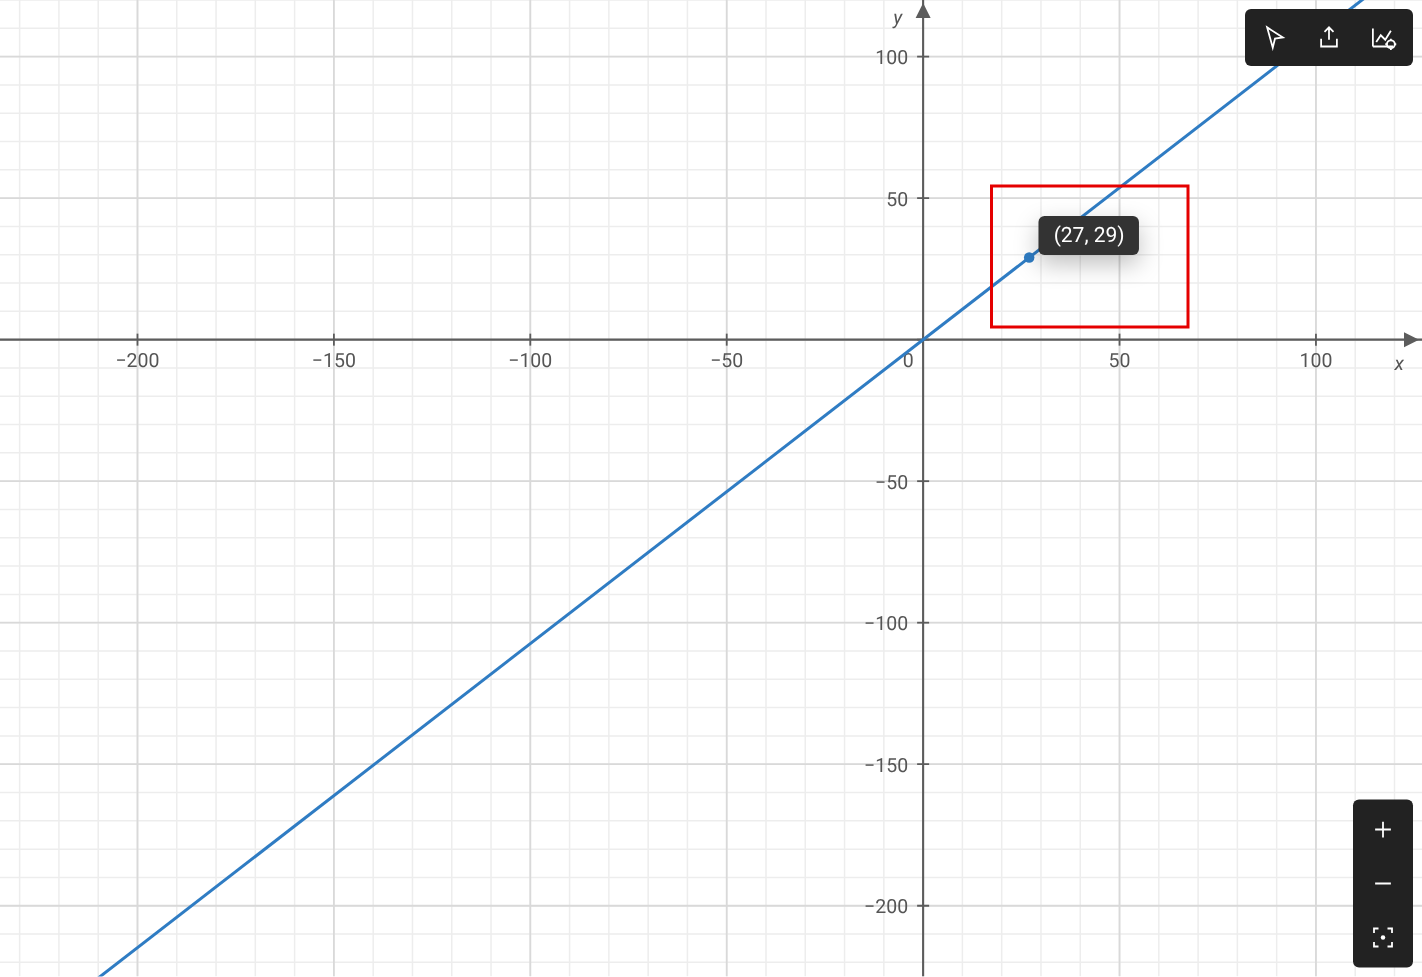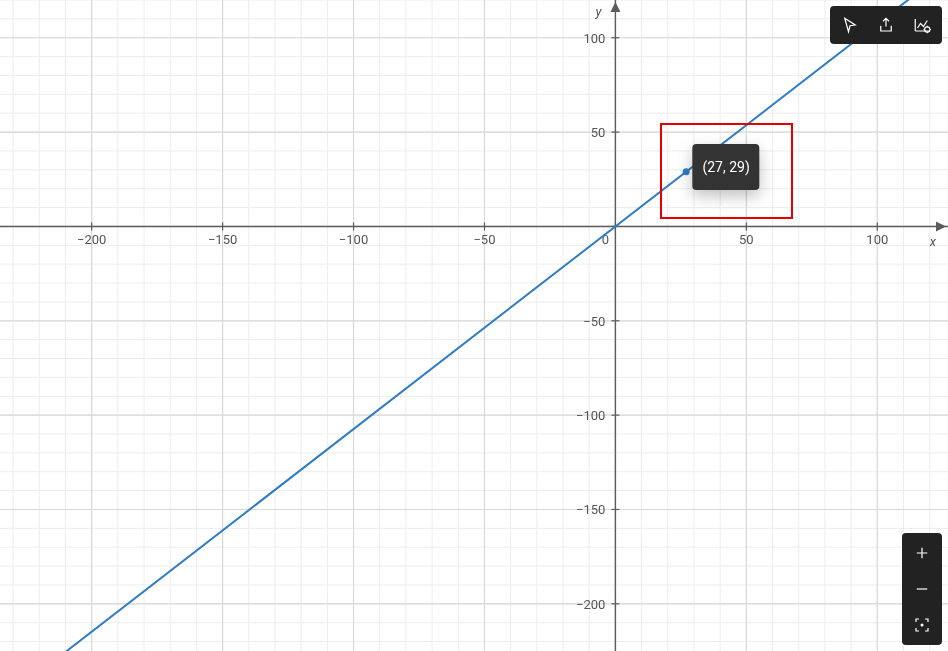--- a/index.html
+++ b/index.html
@@ -42,21 +42,21 @@
       fill: none;
     }
     .data-point {
       fill: #2f7cc3;
     }
     
     .tooltip {
       position: absolute;
       background: #333;
       color: #fff;
-      padding: 15px 10px;
+      padding: 5px 10px;
       border-radius: 4px;
       font-size: 14px;
       box-shadow: 0 6px 16px rgba(0,0,0,0.25);
       white-space: nowrap;
       transform: translateX(-50%);
     }
     
     .annotation-box {
       position: absolute;
       border: 2.5px solid #e50000;

